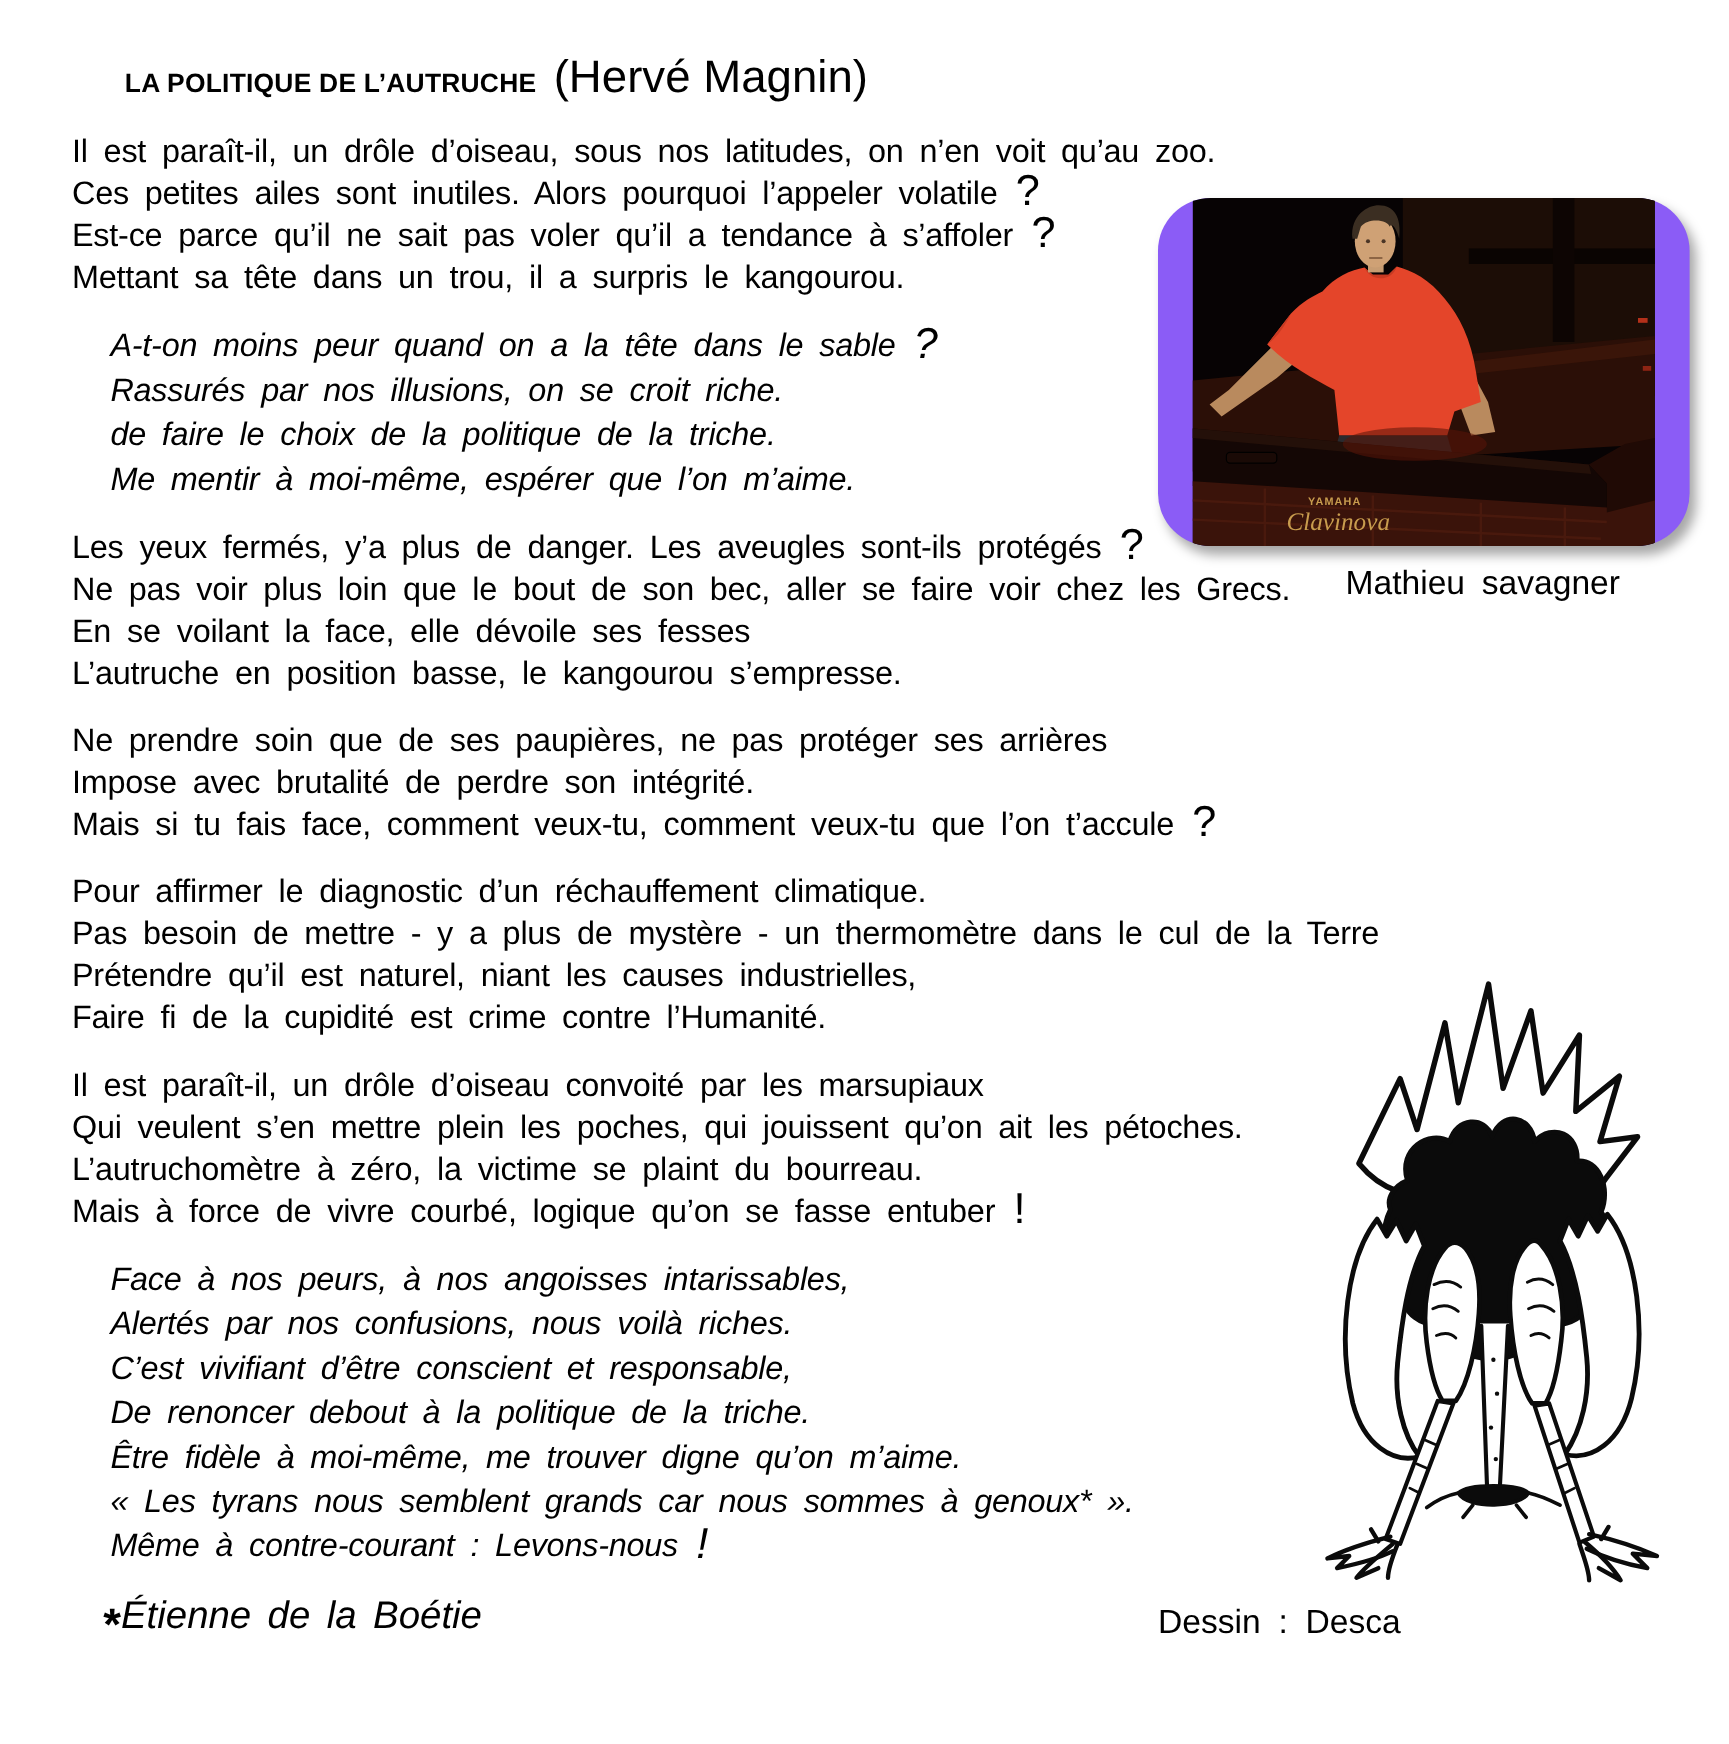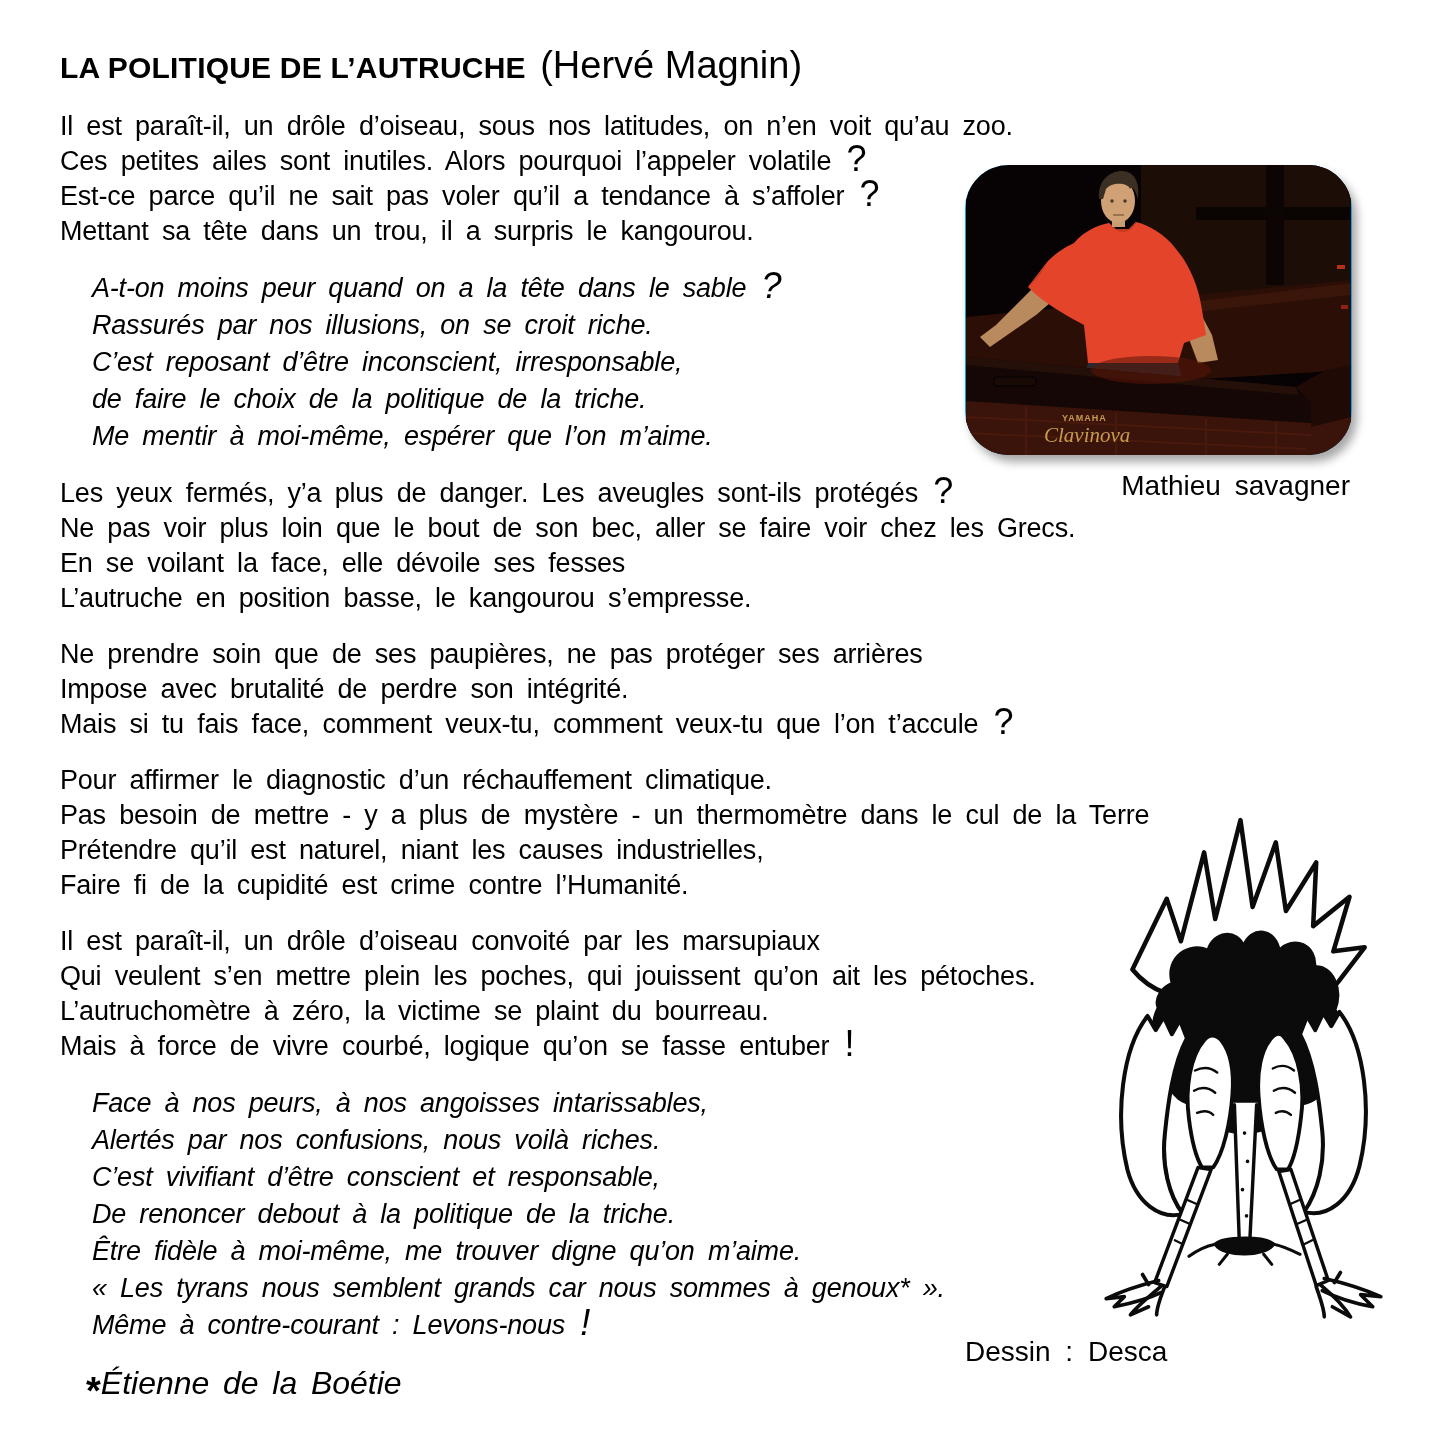--- a/index.html
+++ b/index.html
@@ -3,36 +3,36 @@
 <meta charset="utf-8">
 <style>
   html,body{margin:0;padding:0;background:#ffffff;}
   body{
     width:1441px;height:1453px;position:relative;overflow:hidden;
     font-family:"Liberation Sans",sans-serif;color:#000;
     -webkit-font-smoothing:antialiased;
   }
   .content{position:absolute;left:60px;top:44px;width:1270px;}
   .title-row{margin:0 0 22px 0;white-space:nowrap;}
-  .title-main{font-size:30px;font-weight:bold;letter-spacing:.2px;}
+  .title-main{font-size:22px;font-weight:bold;letter-spacing:.2px;margin-left:44px;}
   .title-author{font-size:38px;font-weight:normal;margin-left:10px;}
   .stanza{margin:0 0 21px 0;}
   .stanza .line{
     font-size:27px;line-height:35px;white-space:nowrap;
     word-spacing:.22em;letter-spacing:-0.2px;
   }
   .stanza.italic{margin-left:32px;}
   .stanza.italic .line{font-style:italic;line-height:37px;}
   .bigp{font-size:36px;font-weight:400;line-height:0;vertical-align:-1px;margin-left:2px;word-spacing:0;}
   .footnote{margin:10px 0 0 26px;white-space:nowrap;}
   .footnote .star{font-size:38px;font-weight:bold;vertical-align:-10px;}
   .footnote .fn-text{font-size:32px;font-style:italic;word-spacing:.15em;}
   .photo{
-    position:absolute;left:965px;top:165px;width:387px;height:290px;
-    border-radius:44px;overflow:hidden;background:#0ea5e9;
+    position:absolute;left:965px;top:165px;width:443px;height:290px;
+    border-radius:44px;overflow:hidden;background:#8b5cf6;
     box-shadow:5px 7px 10px rgba(0,0,0,.35);
   }
   .photo svg{display:block;width:100%;height:100%;}
   .photo-caption{
     position:absolute;left:965px;top:470px;width:385px;text-align:right;
     font-size:28px;word-spacing:.22em;white-space:nowrap;
   }
   .ostrich{position:absolute;left:1088px;top:810px;width:312px;height:520px;}
   .ostrich svg{display:block;width:100%;height:100%;}
   .drawing-credit{
@@ -51,21 +51,20 @@
   <div>
       <div class="stanza">
         <div class="line">Il est paraît-il, un drôle d’oiseau, sous nos latitudes, on n’en voit qu’au zoo.</div>
         <div class="line">Ces petites ailes sont inutiles. Alors pourquoi l’appeler volatile <span class="bigp">?</span></div>
         <div class="line">Est-ce parce qu’il ne sait pas voler qu’il a tendance à s’affoler <span class="bigp">?</span></div>
         <div class="line">Mettant sa tête dans un trou, il a surpris le kangourou.</div>
       </div>
       <div class="stanza italic">
         <div class="line">A-t-on moins peur quand on a la tête dans le sable <span class="bigp">?</span></div>
         <div class="line">Rassurés par nos illusions, on se croit riche.</div>
-        <div class="line">C’est reposant d’être inconscient, irresponsable,</div>
         <div class="line">de faire le choix de la politique de la triche.</div>
         <div class="line">Me mentir à moi-même, espérer que l’on m’aime.</div>
       </div>
       <div class="stanza">
         <div class="line">Les yeux fermés, y’a plus de danger. Les aveugles sont-ils protégés <span class="bigp">?</span></div>
         <div class="line">Ne pas voir plus loin que le bout de son bec, aller se faire voir chez les Grecs.</div>
         <div class="line">En se voilant la face, elle dévoile ses fesses</div>
         <div class="line">L’autruche en position basse, le kangourou s’empresse.</div>
       </div>
       <div class="stanza">

